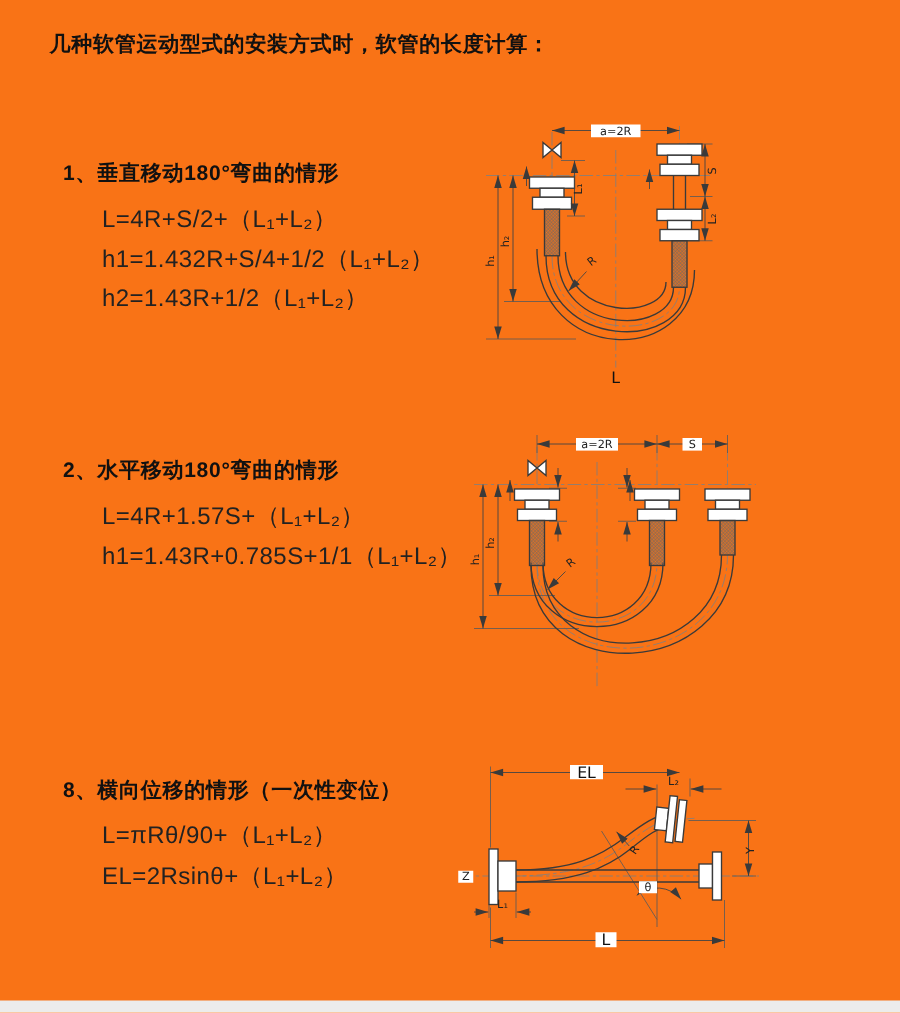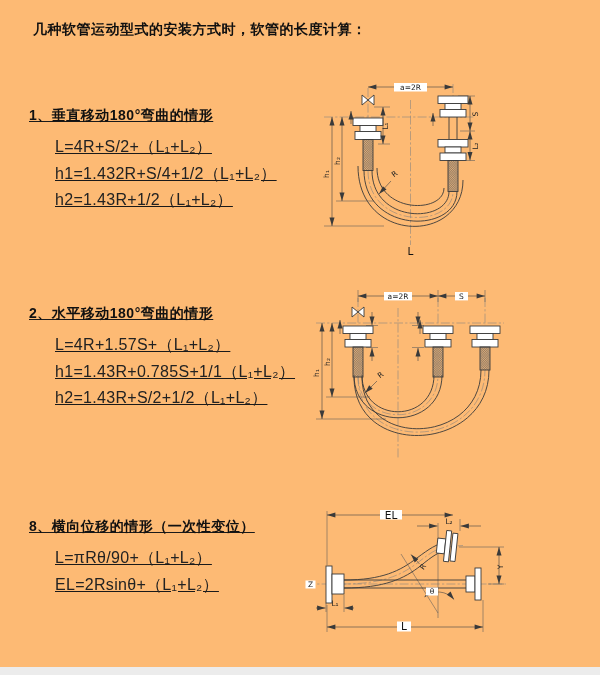--- a/index.html
+++ b/index.html
@@ -1,24 +1,24 @@
 <!DOCTYPE html>
 <html><head>
 <meta charset="utf-8">
 <style>
   html,body { margin:0; padding:0; background:#fff; }
   #page {
-    position:relative; width:600px; height:675px; background:#fdba74;
+    position:relative; width:600px; height:675px; background:#f97316;
     font-family:"Liberation Sans", sans-serif; color:#1a1a1a; overflow:hidden;
   }
   .title {
     position:absolute; left:33px; top:21px;
     font-size:14px; font-weight:bold; letter-spacing:0.5px; color:#111;
   }
-  .sec { position:absolute; left:29px;text-decoration:underline; }
+  .sec { position:absolute; left:42px; }
   .sec .h { font-size:14px; font-weight:bold; letter-spacing:0.5px; color:#111; margin:0 0 9px 0; }
   .sec .f { font-size:16px; line-height:26.5px; margin-left:26px; color:#222; letter-spacing:0.3px; }
   .dwg { position:absolute; }
   
   .ln   { stroke:#3a3a3a; stroke-width:0.9; fill:none; }
   .fl   { fill:#ffffff; stroke:#3a3a3a; stroke-width:0.9; }
   .ht   { stroke:#3a3a3a; stroke-width:0.9; }
   .thin { stroke:#5a5a5a; stroke-width:0.55; fill:none; }
   .cl   { stroke:#808080; stroke-width:0.55; fill:none; stroke-dasharray:9 2.2 2.2 2.2; }
   .dim  { stroke:#444; stroke-width:0.6; fill:none; }
@@ -115,21 +115,20 @@
     <text class="lbl" transform="translate(167.5,40) rotate(-90)" text-anchor="middle">S</text>
     <text class="lbl" transform="translate(167.5,72) rotate(-90)" text-anchor="middle">L₂</text>
     <text class="lbl" transform="translate(86,102) rotate(-38)" text-anchor="middle">R</text>
     <text class="lblb" x="100.5" y="181" text-anchor="middle">L</text>
   </svg>
 
   <div class="sec" style="top:305px;">
     <div class="h">2、水平移动180°弯曲的情形</div>
     <div class="f">L=4R+1.57S+（L₁+L₂）</div>
     <div class="f">h1=1.43R+0.785S+1/1（L₁+L₂）</div>
-    <div class="f">h2=1.43R+S/2+1/2（L₁+L₂）</div>
   </div>
 
   <svg class="dwg" style="left:308px; top:282px;" width="292" height="190" viewBox="0 0 292 190">
     <defs>
       <pattern id="d2h" width="3.2" height="3.2" patternUnits="userSpaceOnUse" patternTransform="rotate(45)">
         <path d="M0,0.5 H3.2 M0,2.1 H3.2 M0.5,0 V3.2 M2.1,0 V3.2" stroke="#666" stroke-width="0.45"></path>
       </pattern>
       <marker id="d2ae" markerWidth="10" markerHeight="7" refX="8.6" refY="3.5" orient="auto" markerUnits="userSpaceOnUse">
         <path d="M0.2,1 L8.6,3.5 L0.2,6 z" fill="#3a3a3a"></path>
       </marker>

